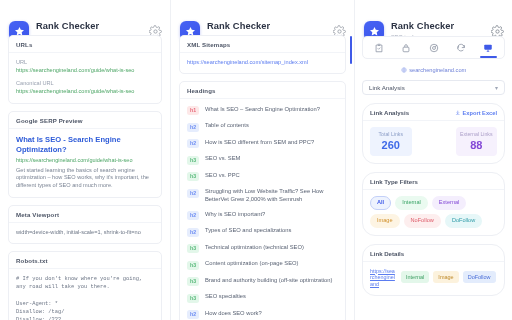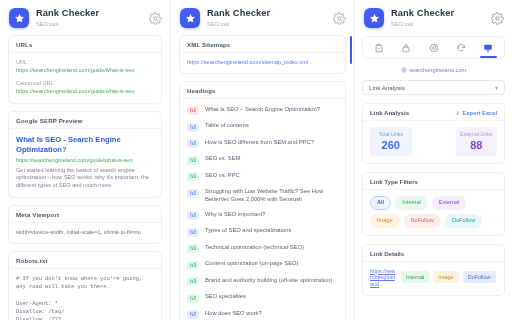--- a/index.html
+++ b/index.html
@@ -10,21 +10,21 @@
     overflow: hidden;
   }
   #app { display: flex; width: 512px; height: 320px; background: #fff; }
 
   .panel { position: relative; height: 320px; overflow: hidden; background: #fff; }
   .panel.p1 { width: 171px; border-right: 1px solid #eef0f4; }
   .panel.p2 { width: 184px; border-right: 1px solid #eef0f4; }
   .panel.p3 { width: 157px; }
 
   
-  .hdr { display: flex; align-items: center; padding: 8px 8px 6px 9px; background: #fff; }
+  .hdr { display: flex; align-items: center; padding: 21px 8px 6px 9px; background: #fff; }
   .logo {
     width: 20px; height: 20px; border-radius: 6px;
     background: linear-gradient(150deg,#4763f4 0%,#3b55ea 100%);
     display: flex; align-items: center; justify-content: center;
     flex: 0 0 auto; box-shadow: 0 1px 3px rgba(60,80,220,.35);
   }
   .logo svg { width: 11px; height: 11px; display:block; }
   .hdr-txt { margin-left: 7px; flex: 1 1 auto; min-width: 0; }
   .hdr-title { font-size: 9.3px; font-weight: bold; color: #2c3344; line-height: 11px; letter-spacing: .1px; }
   .hdr-sub { font-size: 5.6px; color: #a3aab9; line-height: 8px; margin-top: .5px; }
@@ -108,21 +108,21 @@
   .domain span { font-size: 5.7px; color: #6f82d8; }
 
   .select {
     display: flex; align-items: center; justify-content: space-between;
     border: 1px solid #e6e9f0; border-radius: 4px; height: 15px;
     padding: 0 6px; margin: 0 7px 8px 7px; background: #fff;
   }
   .select span { font-size: 6.2px; color: #4d5566; }
   .select .chev { font-size: 6px; color: #a0a8b7; line-height: 1; }
 
-  .sect { margin: 0 7px 8px 7px; border: 1px solid #edeff4; border-radius: 5px; overflow: hidden; }
+  .sect { margin: 0 7px 8px 7px; border: 1px solid #edeff4; border-radius: 13px; overflow: hidden; }
   .sect-hd {
     display: flex; align-items: center; justify-content: space-between;
     padding: 5px 7px 4px 7px; border-bottom: 1px solid #f2f4f8;
   }
   .sect-title { font-size: 6.1px; font-weight: bold; color: #4d5566; }
   .export { display: flex; align-items: center; gap: 2px; }
   .export svg { width: 5.5px; height: 5.5px; display: block; color: #5b7cf0; }
   .export span { font-size: 5.7px; color: #5b7cf0; font-weight: bold; }
 
   .stats { display: flex; gap: 4px; padding: 6px 7px 7px 7px; }

